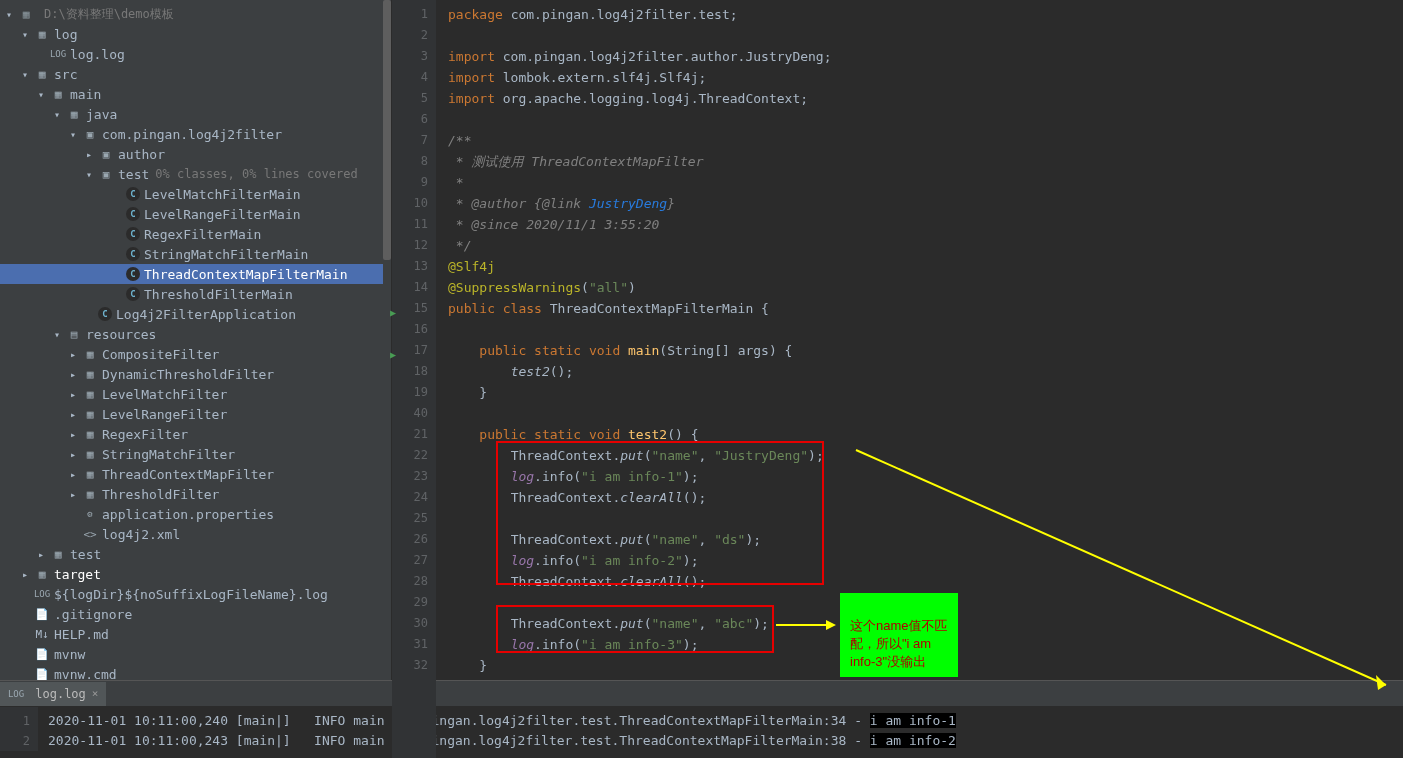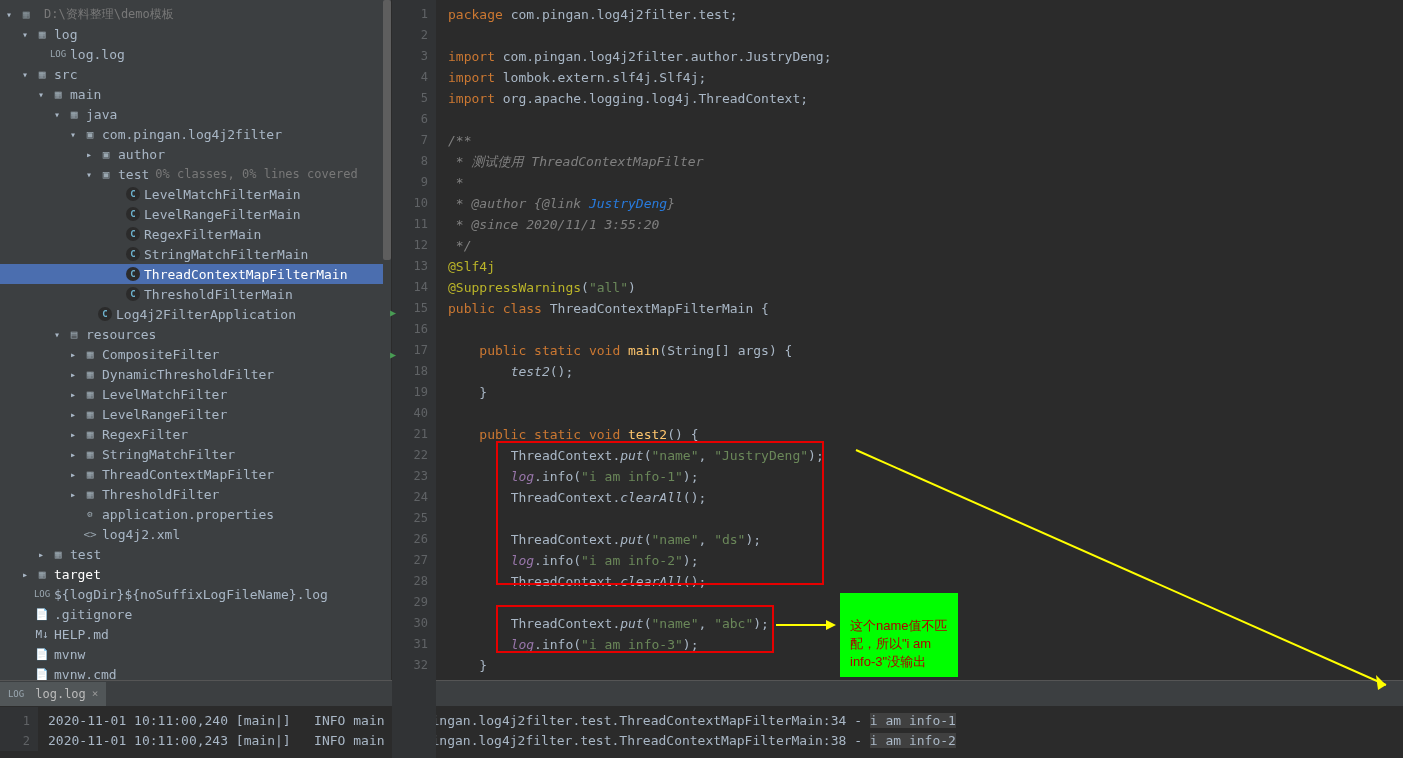--- a/index.html
+++ b/index.html
@@ -41,21 +41,21 @@
 .redbox { position:absolute; border:2px solid #e60000; }
 .greenbox { position:absolute; background:#00ff00; padding:6px 10px; color:#b00000; font-size:13px; line-height:18px; font-family:"Microsoft YaHei",sans-serif; }
 svg.arrow { position:absolute; pointer-events:none; }
 .log-panel { height:78px; background:#2b2b2b; border-top:1px solid #555; }
 .log-tabs { height:26px; background:#3c3f41; display:flex; align-items:center; border-bottom:1px solid #2b2b2b; }
 .log-tab { height:24px; background:#515658; display:flex; align-items:center; padding:0 8px; color:#bbb; font-size:12px; }
 .log-tab .x { margin-left:6px; color:#999; font-size:11px; }
 .log-body { display:flex; }
 .log-gutter { width:38px; background:#313335; text-align:right; padding:4px 8px 0 0; color:#606366; font-size:12px; line-height:20px; }
 .log-text { flex:1; padding:4px 0 0 10px; font-size:13px; line-height:20px; white-space:pre; color:#a9b7c6; }
-.log-hl { background:#404040; }
+.log-hl { background:#000000; }
 .folder-orange { color:#ffffff; }
 .ind0{padding-left:6px}.ind1{padding-left:22px}.ind2{padding-left:38px}.ind3{padding-left:54px}.ind4{padding-left:70px}.ind5{padding-left:86px}.ind6{padding-left:114px}
 </style>
 </head>
 <body>
 
 <div class="main-split">
 <div class="sidebar">
 <div class="scrollbar-track">
         <div class="scrollbar-thumb"></div>

